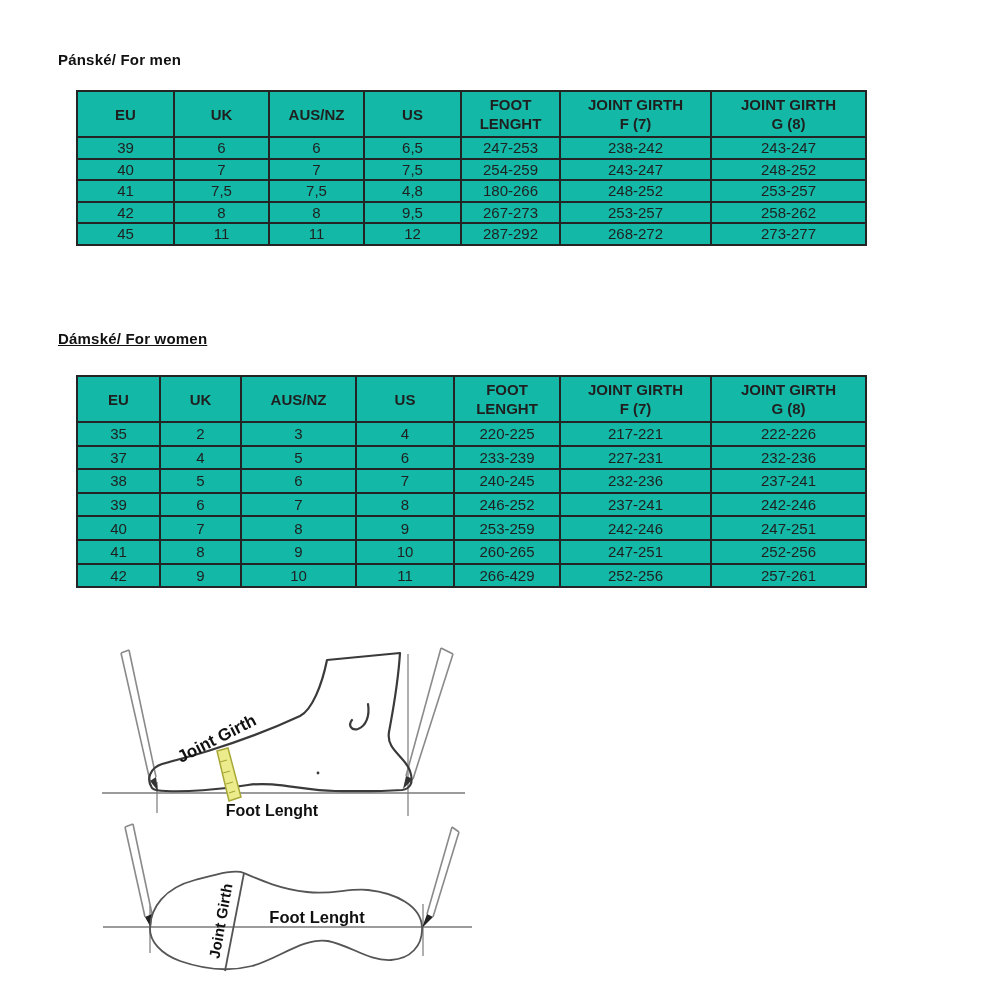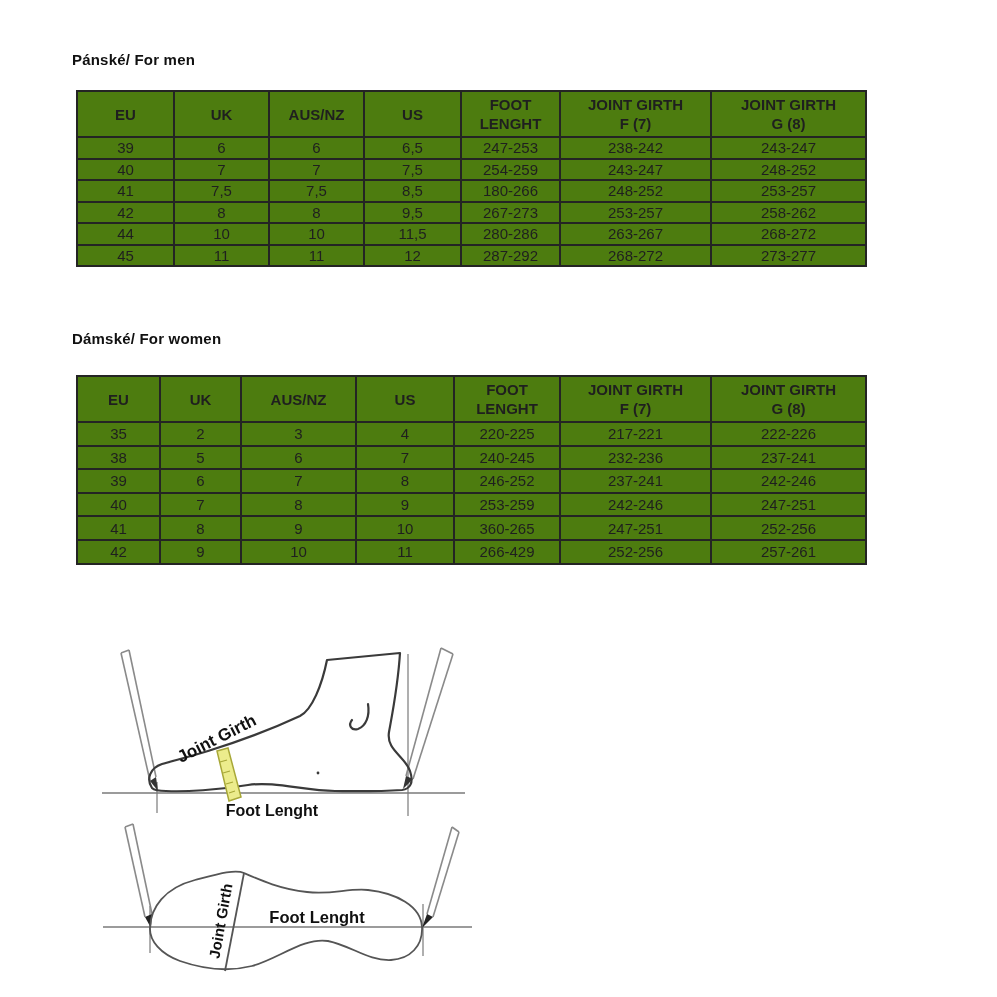--- a/index.html
+++ b/index.html
@@ -1,28 +1,28 @@
 <!DOCTYPE html>
 <html><head>
 <meta charset="utf-8">
 <style>
   html,body { margin:0; padding:0; background:#ffffff; }
   #page {
     position:relative; width:997px; height:997px; background:#ffffff;
     font-family:"Liberation Sans", sans-serif; color:#1c1c1c; overflow:hidden;
   }
   .section-title {
-    position:absolute; left:72px; font-size:15px; font-weight:bold; color:#111;
+    position:absolute; left:58px; font-size:15px; font-weight:bold; color:#111;
     letter-spacing:0.2px;
   }
   #title-men   { top:51px; }
-  #title-women { top:330px; }
+  #title-women { top:330px;text-decoration:underline; }
   table.size-table {
     position:absolute; left:76px; border-collapse:collapse; table-layout:fixed;
-    width:789px; background:#4d7c0f;
+    width:789px; background:#14b8a6;
   }
   #table-men   { top:90px; }
   #table-women { top:375px; }
   .size-table th, .size-table td {
     border:2px solid #242424; text-align:center; vertical-align:middle;
     padding:0; color:#1f1f1f; overflow:hidden;
   }
   .size-table th {
     font-size:15px; font-weight:bold; line-height:19px; height:44px;
     white-space:pre-line;
@@ -82,42 +82,33 @@
           <td>7</td>
           <td>7,5</td>
           <td>254-259</td>
           <td>243-247</td>
           <td>248-252</td>
         </tr>
         <tr>
           <td>41</td>
           <td>7,5</td>
           <td>7,5</td>
-          <td>8,5</td>
+          <td>4,8</td>
           <td>180-266</td>
           <td>248-252</td>
           <td>253-257</td>
         </tr>
         <tr>
           <td>42</td>
           <td>8</td>
           <td>8</td>
           <td>9,5</td>
           <td>267-273</td>
           <td>253-257</td>
           <td>258-262</td>
-        </tr>
-        <tr>
-          <td>44</td>
-          <td>10</td>
-          <td>10</td>
-          <td>11,5</td>
-          <td>280-286</td>
-          <td>263-267</td>
-          <td>268-272</td>
         </tr>
         <tr>
           <td>45</td>
           <td>11</td>
           <td>11</td>
           <td>12</td>
           <td>287-292</td>
           <td>268-272</td>
           <td>273-277</td>
         </tr>
@@ -154,20 +145,29 @@
         <tr>
           <td>35</td>
           <td>2</td>
           <td>3</td>
           <td>4</td>
           <td>220-225</td>
           <td>217-221</td>
           <td>222-226</td>
         </tr>
         <tr>
+          <td>37</td>
+          <td>4</td>
+          <td>5</td>
+          <td>6</td>
+          <td>233-239</td>
+          <td>227-231</td>
+          <td>232-236</td>
+        </tr>
+        <tr>
           <td>38</td>
           <td>5</td>
           <td>6</td>
           <td>7</td>
           <td>240-245</td>
           <td>232-236</td>
           <td>237-241</td>
         </tr>
         <tr>
           <td>39</td>
@@ -185,21 +185,21 @@
           <td>9</td>
           <td>253-259</td>
           <td>242-246</td>
           <td>247-251</td>
         </tr>
         <tr>
           <td>41</td>
           <td>8</td>
           <td>9</td>
           <td>10</td>
-          <td>360-265</td>
+          <td>260-265</td>
           <td>247-251</td>
           <td>252-256</td>
         </tr>
         <tr>
           <td>42</td>
           <td>9</td>
           <td>10</td>
           <td>11</td>
           <td>266-429</td>
           <td>252-256</td>

